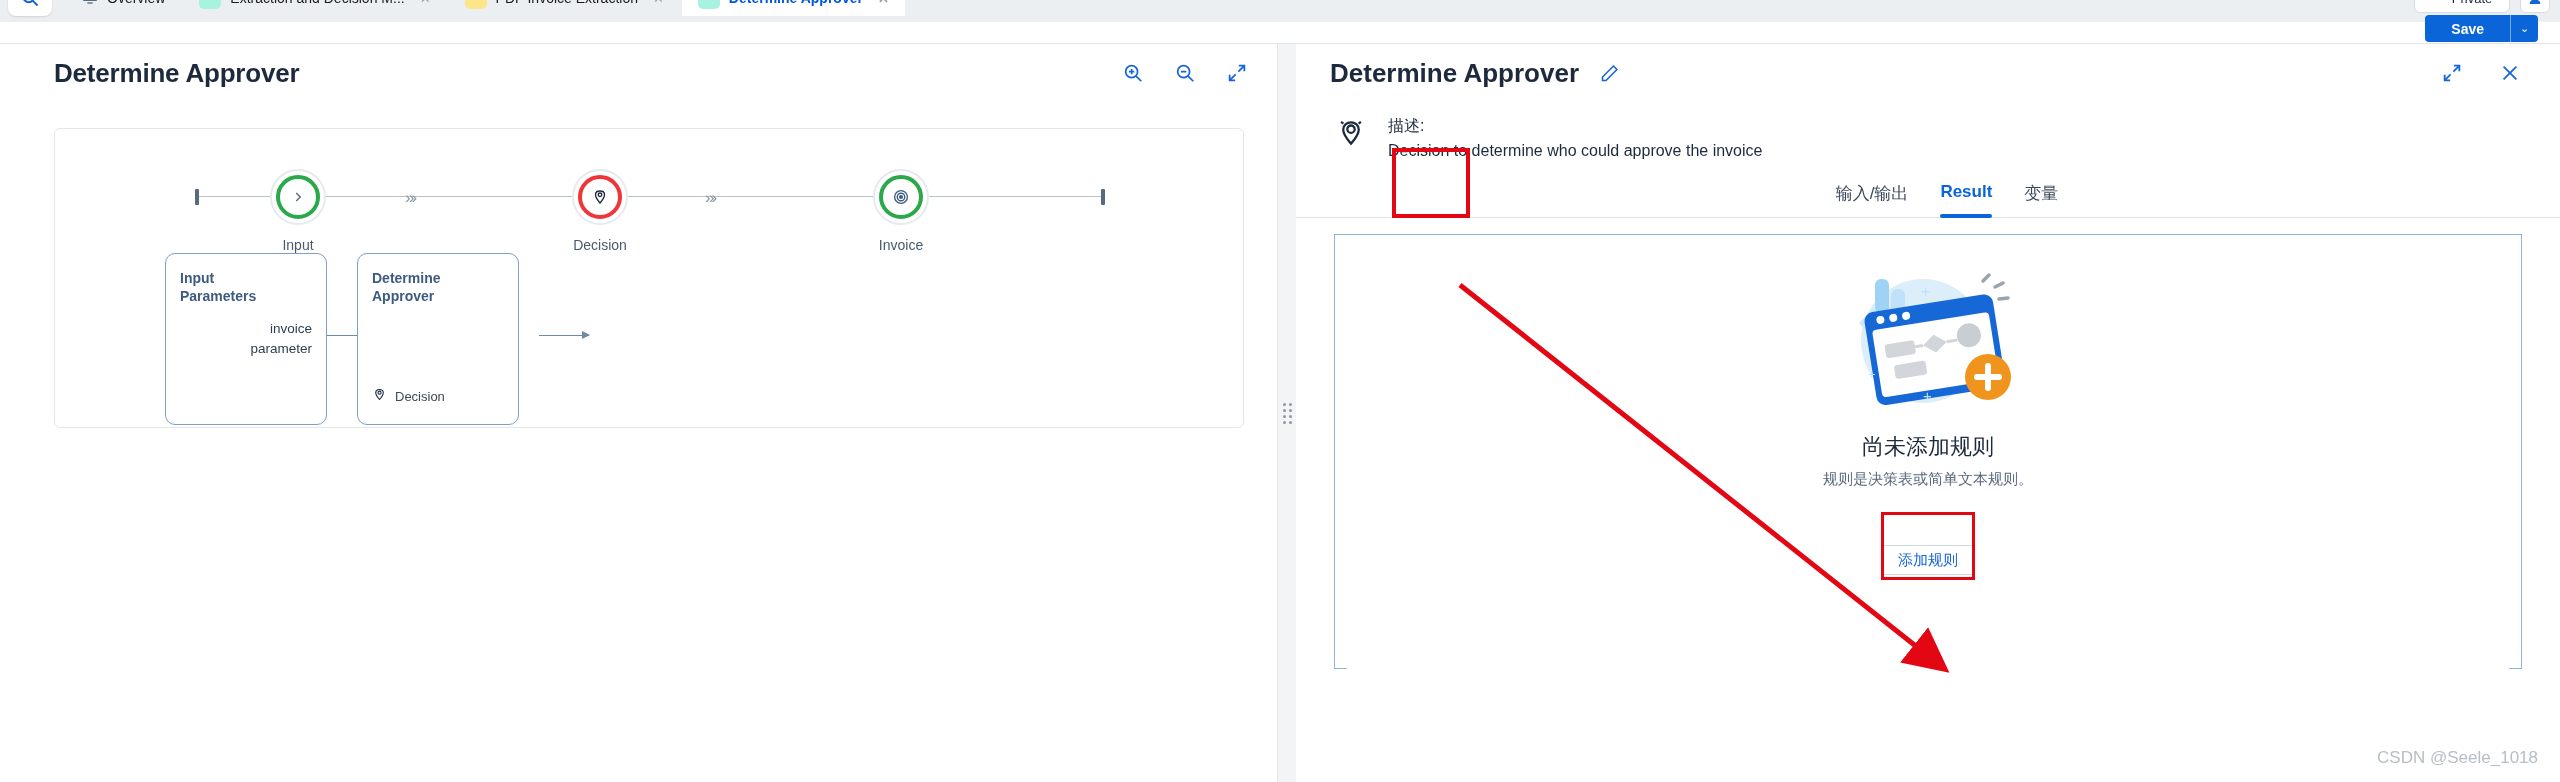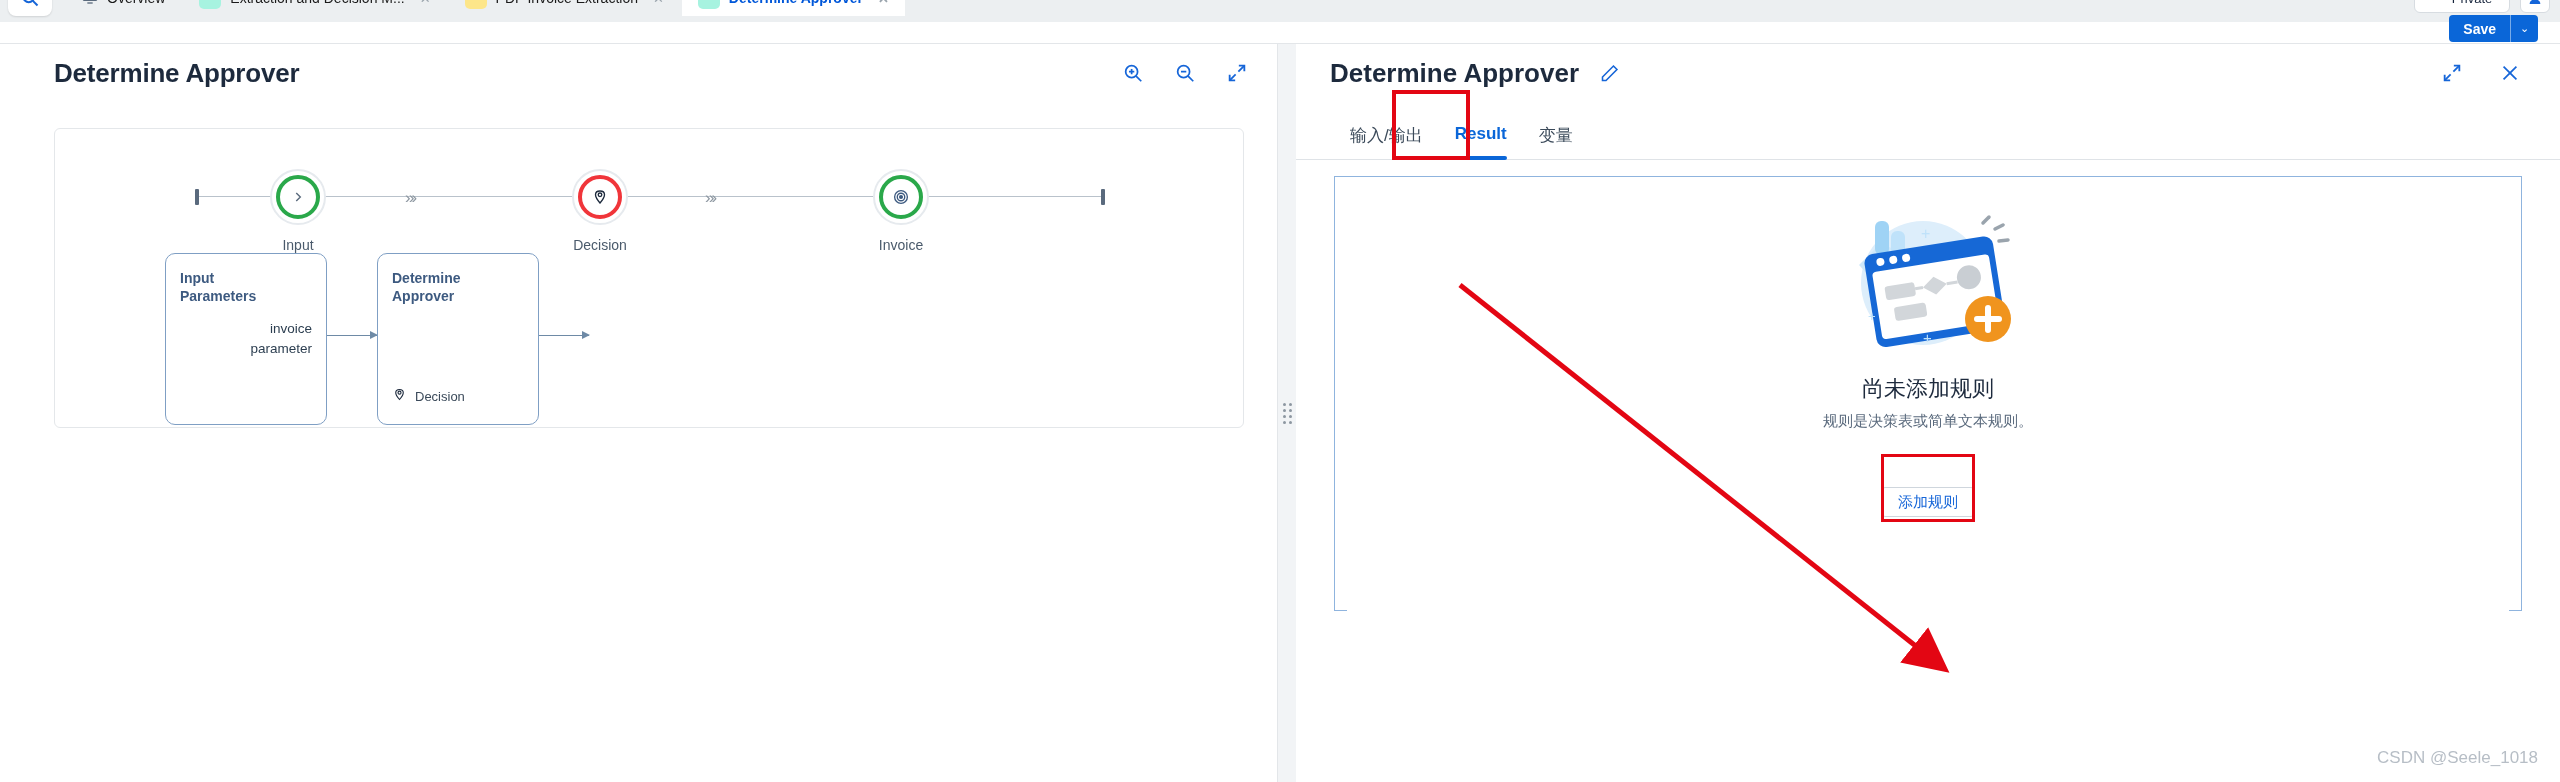--- a/index.html
+++ b/index.html
@@ -39,21 +39,21 @@
   
   .savebar {
     position:absolute; left:0; top:22px; width:2560px; height:22px;
     background:#fff; border-bottom:1px solid #e3e6e9;
   }
   .save-group {
     position:absolute; right:22px; top:-7px;
     display:flex; height:27px; border-radius:4px; overflow:hidden;
     background:#0a66d8; color:#fff; font-size:14px; font-weight:700;
   }
-  .save-main { padding:0 14px; display:flex; align-items:center; }
+  .save-main { padding:0 26px; display:flex; align-items:center; }
   .save-caret { width:28px; display:flex; align-items:center; justify-content:center;
                 border-left:1px solid rgba(255,255,255,.45); font-size:11px; font-weight:400; }
 
   
   .split { position:absolute; left:0; top:44px; width:2560px; height:738px; display:flex; }
   .left-pane { width:1278px; height:100%; background:#fff; position:relative; border-right:1px solid #e3e6e9;}
   .grip { width:18px; background:#f2f4f6; position:relative; display:flex; align-items:center; justify-content:center; }
   .grip-dots { display:grid; grid-template-columns:repeat(2,3px); gap:3px; }
   .grip-dots i { width:3px; height:3px; background:#8d97a1; border-radius:50%; display:block; }
   .right-pane { flex:1; height:100%; background:#fff; position:relative; }
@@ -100,21 +100,21 @@
   .right-head { height:58px; display:flex; align-items:center; padding:0 38px 0 34px; }
   .right-title { font-size:26px; font-weight:700; color:#1d2a3d; }
   .pencil { margin-left:20px; color:#1565d8; display:flex; }
   .right-head-tools { margin-left:auto; display:flex; gap:34px; align-items:center; }
 
   .desc { display:flex; gap:20px; padding:14px 38px 0 38px; }
   .desc-ico { width:34px; height:34px; color:#1d2a3d; flex:none; }
   .desc-t1 { font-size:16px; color:#1d2a3d; margin-bottom:5px; }
   .desc-t2 { font-size:16px; color:#1d2a3d; }
 
-  .tabs { display:flex; gap:0; padding:22px 0 0 38px; border-bottom:1px solid #dfe3e7; position:relative; }
+  .tabs { display:flex; gap:0; padding:22px 0 0 38px; border-bottom:1px solid #dfe3e7; position:relative;justify-content:center; }
   .rtab { position:relative; padding:0 16px 12px 16px; font-size:17px; color:#3b4a5a; }
   .rtab.active { color:#0a66d8; font-weight:700; }
   .rtab.active:after { content:""; position:absolute; left:16px; right:16px; bottom:-1px; height:4px;
                        background:#0a66d8; border-radius:2px; }
   .tab-hl { position:absolute; left:96px; top:-12px; width:78px; height:70px; border:4px solid #e30613; }
 
   .rules-box {
     margin:16px 38px 0 38px; height:435px; border:1px solid #8fb4de; background:#fff;
     display:flex; align-items:flex-start; justify-content:center; position:relative;
   }
@@ -272,21 +272,21 @@
         <div class="tl-label" style="left:846px">Invoice</div>
       </div>
 
       <div class="cards">
         <div class="card" style="left:110px">
           <h4>Input<br>Parameters</h4>
           <div class="body">invoice<br>parameter</div>
         </div>
         <div class="card-arrow" style="left:272px; width:50px"></div>
 
-        <div class="card" style="left:322px">
+        <div class="card" style="left:302px">
           <h4>Determine<br>Approver</h4>
           <div class="tagrow">
             <span>
               <svg width="15" height="15" viewBox="0 0 24 24" fill="none" stroke="#1d2a3d" stroke-width="1.8">
                 <path d="M6 9c0-3 2.7-5 6-5s6 2 6 5c0 4-6 11-6 11S6 13 6 9z"></path>
                   <circle cx="12" cy="9" r="2.4"></circle>
                 </svg>
             </span>
             <span>Decision</span>
           </div>
@@ -329,20 +329,33 @@
         </span>
         <span class="tool-ico">
           <svg width="22" height="22" viewBox="0 0 24 24" fill="none" stroke="#1565d8" stroke-width="1.9">
             <line x1="5" y1="5" x2="19" y2="19"></line>
               <line x1="19" y1="5" x2="5" y2="19"></line>
             </svg>
         </span>
       </div>
     </div>
 
+    <div class="desc">
+      <span class="desc-ico">
+        <svg width="34" height="34" viewBox="0 0 24 24" fill="none" stroke="#1d2a3d" stroke-width="1.6">
+          <path d="M6.5 9.5c0-3 2.5-5 5.5-5s5.5 2 5.5 5c0 3.8-5.5 10-5.5 10S6.5 13.3 6.5 9.5z"></path>
+          <circle cx="12" cy="9.3" r="2.6"></circle>
+          <path d="M5 4.2l1.6 1.2M19 4.2l-1.6 1.2"></path>
+          </svg>
+      </span>
+      <div>
+        <div class="desc-t1">描述:</div>
+        <div class="desc-t2">Decision to determine who could approve the invoice</div>
+      </div>
+    </div>
 
     <div class="tabs">
       <div class="rtab">输入/输出</div>
       <div class="rtab active">Result</div>
       <div class="rtab">变量</div>
       <div class="tab-hl"></div>
     </div>
 
     <div class="rules-box">
       <div class="rules-inner"></div>

